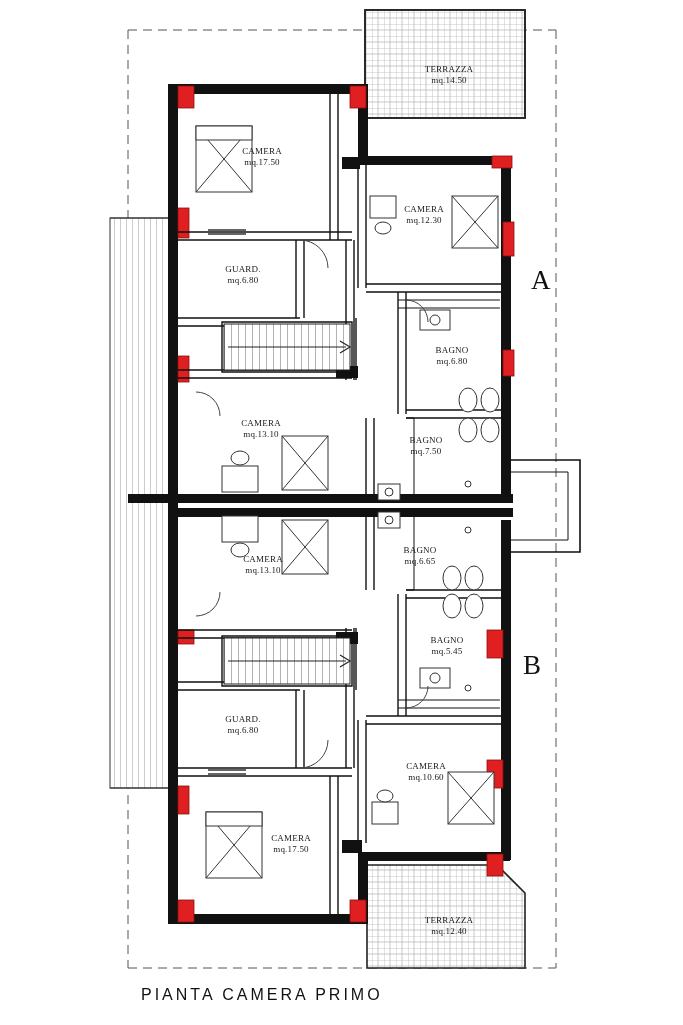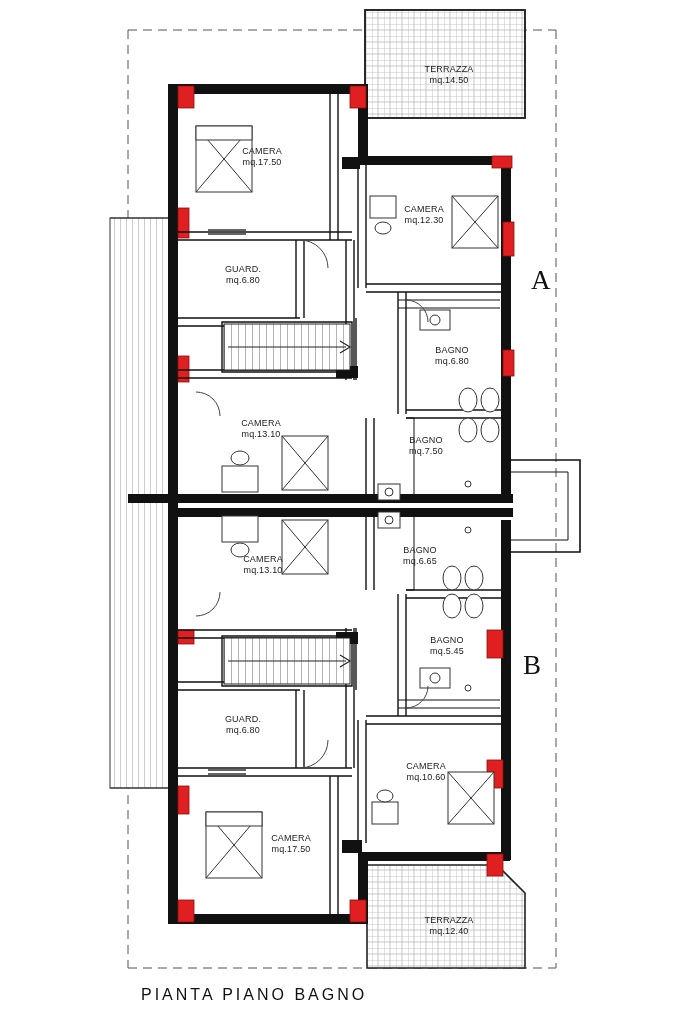--- a/index.html
+++ b/index.html
@@ -1,18 +1,18 @@
 <!DOCTYPE html>
 <html><head>
 <meta charset="utf-8">
 <style>
   html,body{margin:0;padding:0;background:#ffffff;}
   body{width:683px;height:1025px;font-family:"Liberation Sans", sans-serif;position:relative;overflow:hidden;}
   #plan{position:absolute;left:0;top:0;width:683px;height:1025px;}
-  .lbl{position:absolute;font-family:Liberation Sans, sans-serif;font-size:9px;color:#1a1a1a;line-height:11px;text-align:center;white-space:nowrap;letter-spacing:.2px;}
+  .lbl{position:absolute;font-family:Liberation Serif, serif;font-size:9px;color:#1a1a1a;line-height:11px;text-align:center;white-space:nowrap;letter-spacing:.2px;}
   .lbl .l2{display:block;}
   .zone{position:absolute;font-family:"Liberation Serif", serif;font-size:27px;color:#111;}
   .title{position:absolute;font-family:"Liberation Sans", sans-serif;font-size:16px;color:#111;letter-spacing:3px;white-space:nowrap;}
 </style>
 </head>
 <body>
 
 <svg id="plan" viewBox="0 0 683 1025" xmlns="http://www.w3.org/2000/svg">
   <defs>
     <pattern id="hatchTerr" width="12" height="12" patternUnits="userSpaceOnUse">
@@ -274,13 +274,13 @@
   <span class="l2">mq.17.50</span>
 </div>
 <div class="lbl" style="left:399px;top:915px;width:100px;">
   <span>TERRAZZA</span>
   <span class="l2">mq.12.40</span>
 </div>
 
 <div class="zone" style="left:531px;top:265px;">A</div>
 <div class="zone" style="left:523px;top:650px;">B</div>
 
-<div class="title" style="left:141px;top:986px;">PIANTA  PIANO  BAGNO</div>
+<div class="title" style="left:141px;top:986px;">PIANTA  CAMERA  PRIMO</div>
 
 </body></html>

